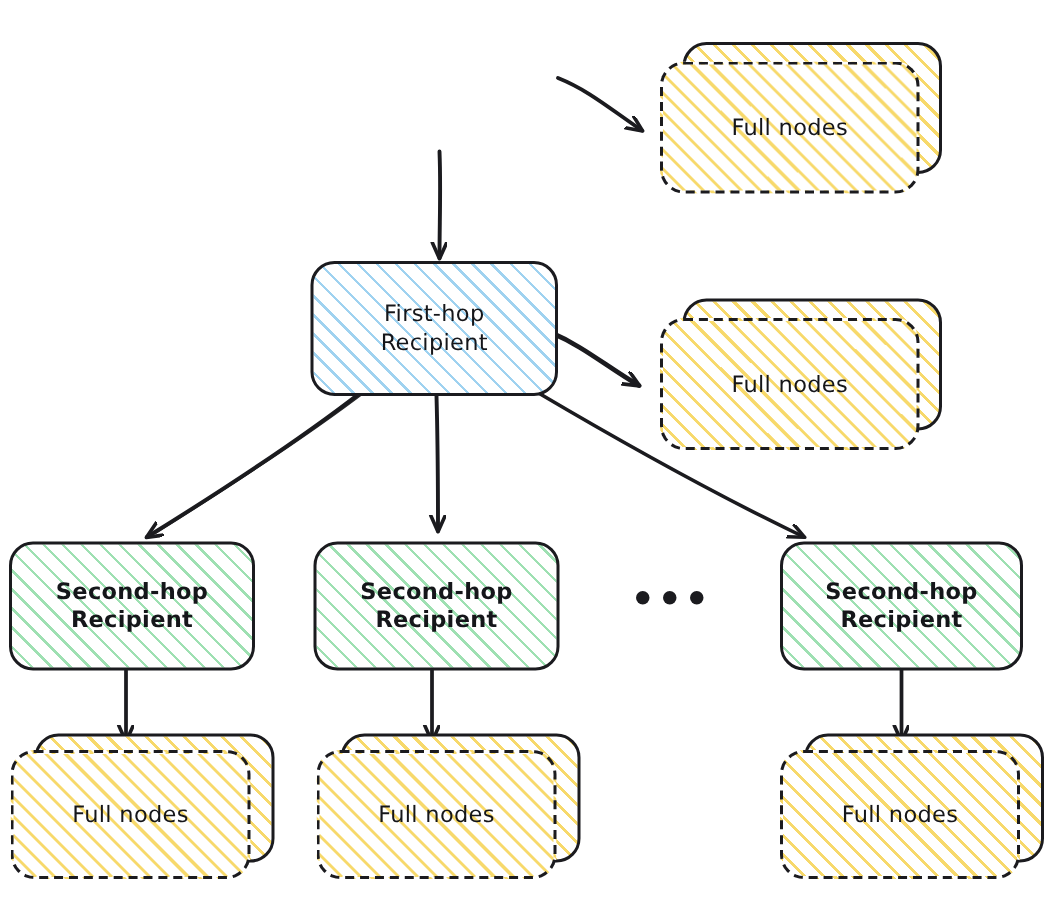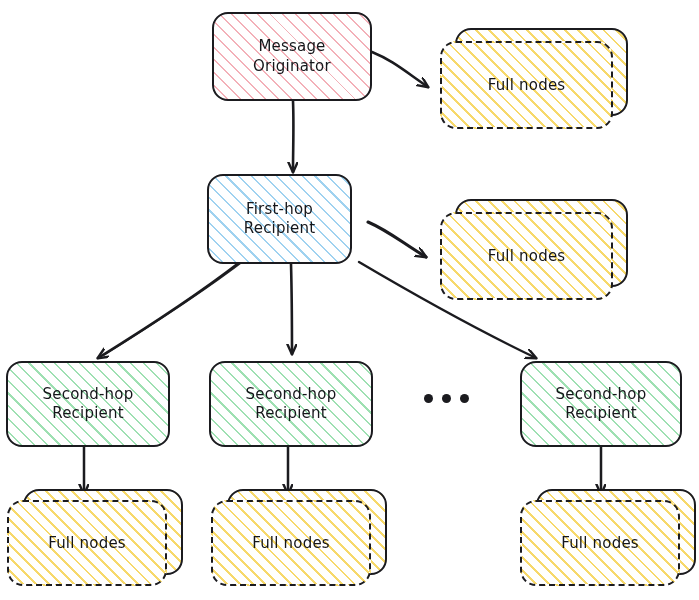--- a/index.html
+++ b/index.html
@@ -64,20 +64,21 @@
       45deg,
       #9fd2f0 0px, #9fd2f0 1.6px,
       rgba(255,255,255,0) 1.6px, rgba(255,255,255,0) 9px);
   }
   .hatch-green {
     background-color: #ffffff;
     background-image: repeating-linear-gradient(
       45deg,
       #9ee0b2 0px, #9ee0b2 1.6px,
       rgba(255,255,255,0) 1.6px, rgba(255,255,255,0) 9px);
+    font-weight: bold;
   }
   .hatch-yellow {
     background-color: #ffffff;
     background-image: repeating-linear-gradient(
       45deg,
       #f7d96b 0px, #f7d96b 2px,
       rgba(255,255,255,0) 2px, rgba(255,255,255,0) 9px);
   }
 
   
@@ -167,33 +168,29 @@
 
     <g>
       <path d="M288,447 C288,466 288,480 288,494" fill="none" stroke="#1b1b1f" stroke-width="2.5" stroke-linecap="round" marker-end="url(#ah)"></path>
     </g>
 
     <g>
       <path d="M601,447 C601,466 601,480 601,494" fill="none" stroke="#1b1b1f" stroke-width="2.5" stroke-linecap="round" marker-end="url(#ah)"></path>
     </g>
   </svg>
 
-  <div class="node hatch-pink" style="left:212px; top:12px; width:160px; height:89px;">
-    <span class="lbl">Message
-Originator</span>
-  </div>
 
   <div class="stack" style="left:437px; top:28px; width:192px; height:112px;">
     <div class="back hatch-yellow" style="left:18px; top:0px; width:173px; height:88px;"></div>
     <div class="front hatch-yellow" style="left:3px; top:13px; width:173px; height:88px;">
       <span class="lbl">Full nodes</span>
     </div>
   </div>
 
-  <div class="node hatch-blue" style="left:207px; top:174px; width:145px; height:90px;">
+  <div class="node hatch-blue" style="left:207px; top:174px; width:165px; height:90px;">
     <span class="lbl">First-hop
 Recipient</span>
   </div>
 
   <div class="stack" style="left:437px; top:199px; width:192px; height:112px;">
     <div class="back hatch-yellow" style="left:18px; top:0px; width:173px; height:88px;"></div>
     <div class="front hatch-yellow" style="left:3px; top:13px; width:173px; height:88px;">
       <span class="lbl">Full nodes</span>
     </div>
   </div>

